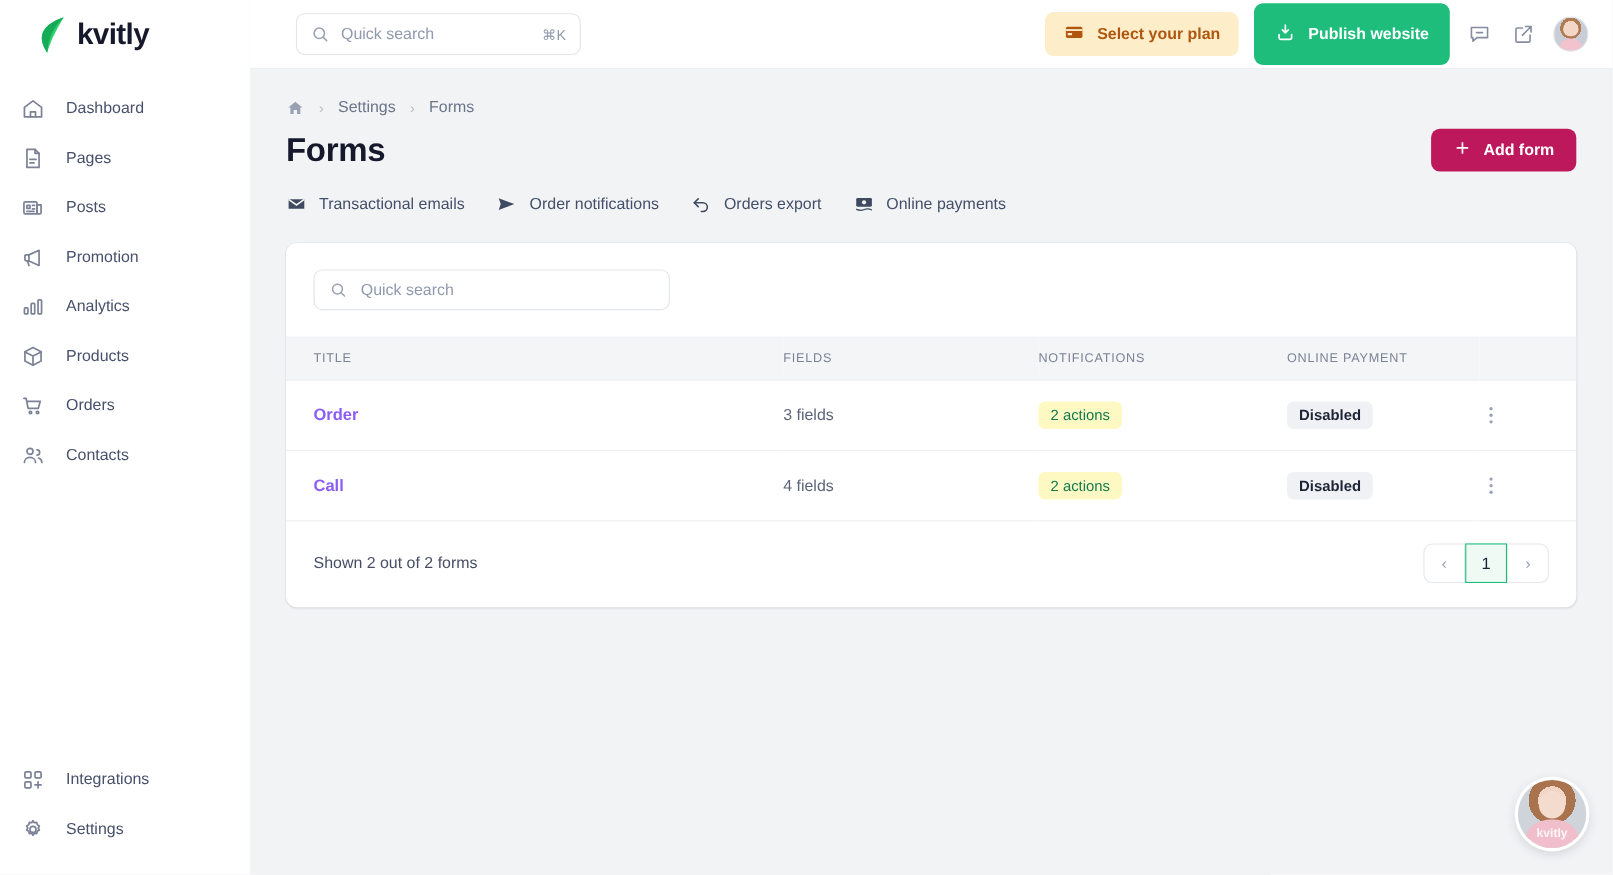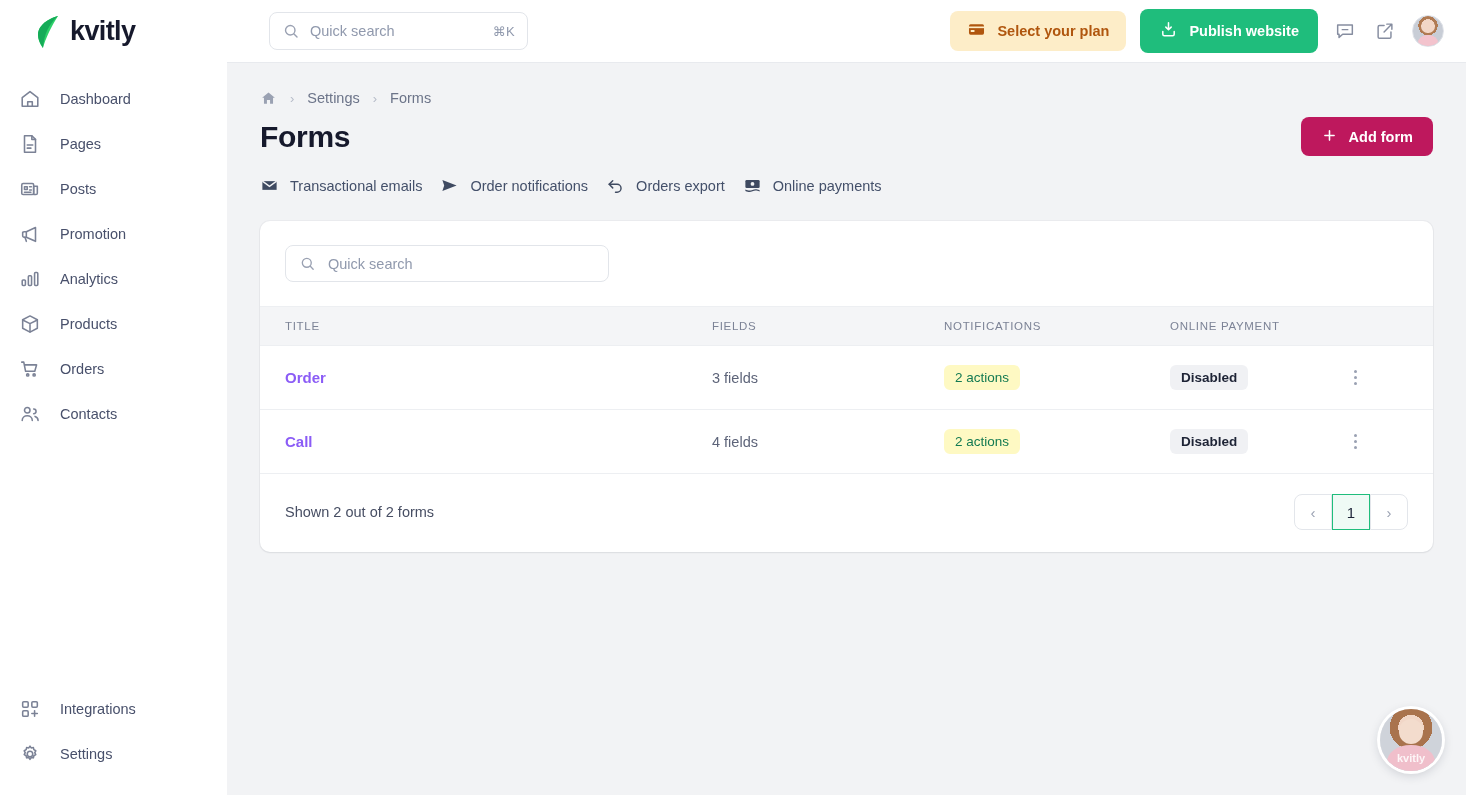--- a/index.html
+++ b/index.html
@@ -57,21 +57,21 @@
   .search-input::placeholder { color: #9099ad; }
   .kbd { font-size: 13px; color: #9099ad; letter-spacing: 0.3px; }
   .topbar-right { margin-left: auto; display: flex; align-items: center; gap: 14px; }
 
   .plan-btn {
     height: 40px; background: #fdedc8; color: #b0560e; border: 0; border-radius: 8px;
     padding: 0 17px; display: flex; align-items: center; gap: 11px;
     font-size: 14.5px; font-weight: bold; cursor: pointer; font-family: inherit;
   }
   .publish-btn {
-    height: 44px; background: #1fbd7c; color: #ffffff; border: 0; border-radius: 8px;
+    height: 56px; background: #1fbd7c; color: #ffffff; border: 0; border-radius: 8px;
     padding: 0 19px; display: flex; align-items: center; gap: 11px;
     font-size: 14.5px; font-weight: bold; cursor: pointer; font-family: inherit;
   }
   .icon-btn {
     width: 26px; height: 26px; display: flex; align-items: center; justify-content: center;
     color: #868da0; cursor: pointer; background: none; border: 0;
   }
   .avatar {
     width: 32px; height: 32px; border-radius: 50%; overflow: hidden;
     background: radial-gradient(circle at 50% 32%, #f0d3c4 0 26%, #b07a52 26% 38%, #c8cdd6 38% 100%);
@@ -97,21 +97,21 @@
   .bc-cur { color: #6c7489; font-size: 14.5px; }
 
   .title-row { display: flex; align-items: center; margin-top: 8px; }
   .page-title { font-size: 30px; font-weight: bold; color: #16192c; letter-spacing: -0.3px; }
   .addform-btn {
     margin-left: auto; height: 39px; background: #be185d; color: #fff; border: 0;
     border-radius: 8px; padding: 0 20px; display: flex; align-items: center; gap: 11px;
     font-size: 14.5px; font-weight: bold; cursor: pointer; font-family: inherit;
   }
 
-  .tabs { display: flex; align-items: center; gap: 18px; margin-top: 20px; }
+  .tabs { display: flex; align-items: center; gap: 29px; margin-top: 20px; }
   .tab {
     display: flex; align-items: center; gap: 11px; color: #44506a;
     font-size: 14.5px; cursor: pointer;
   }
   .tab-ico { color: #3f4a61; display: flex; }
 
   .card {
     margin-top: 26px; background: #ffffff; border-radius: 10px;
     box-shadow: 0 1px 2px rgba(20,25,45,.07), 0 0 0 1px rgba(20,25,45,.035);
     overflow: hidden;

